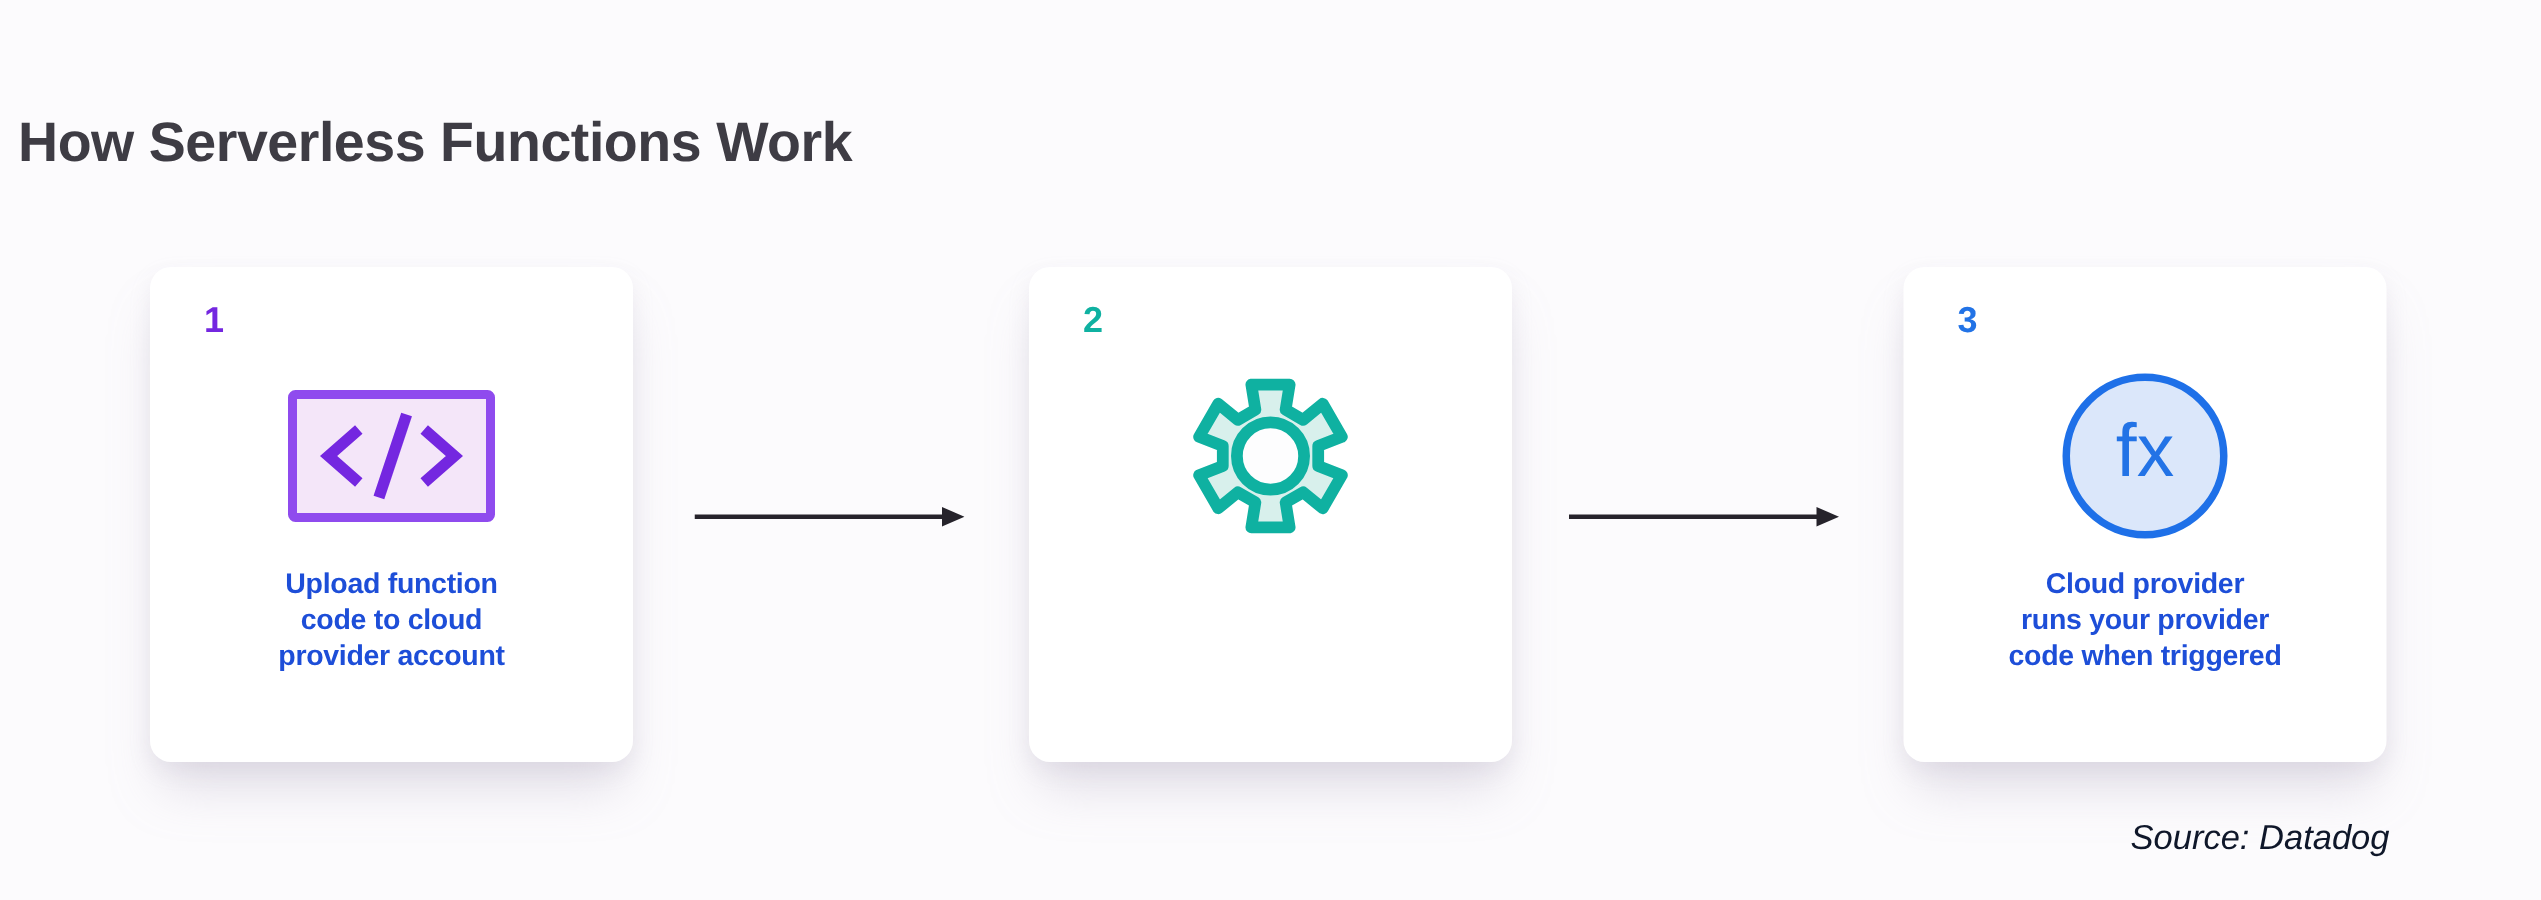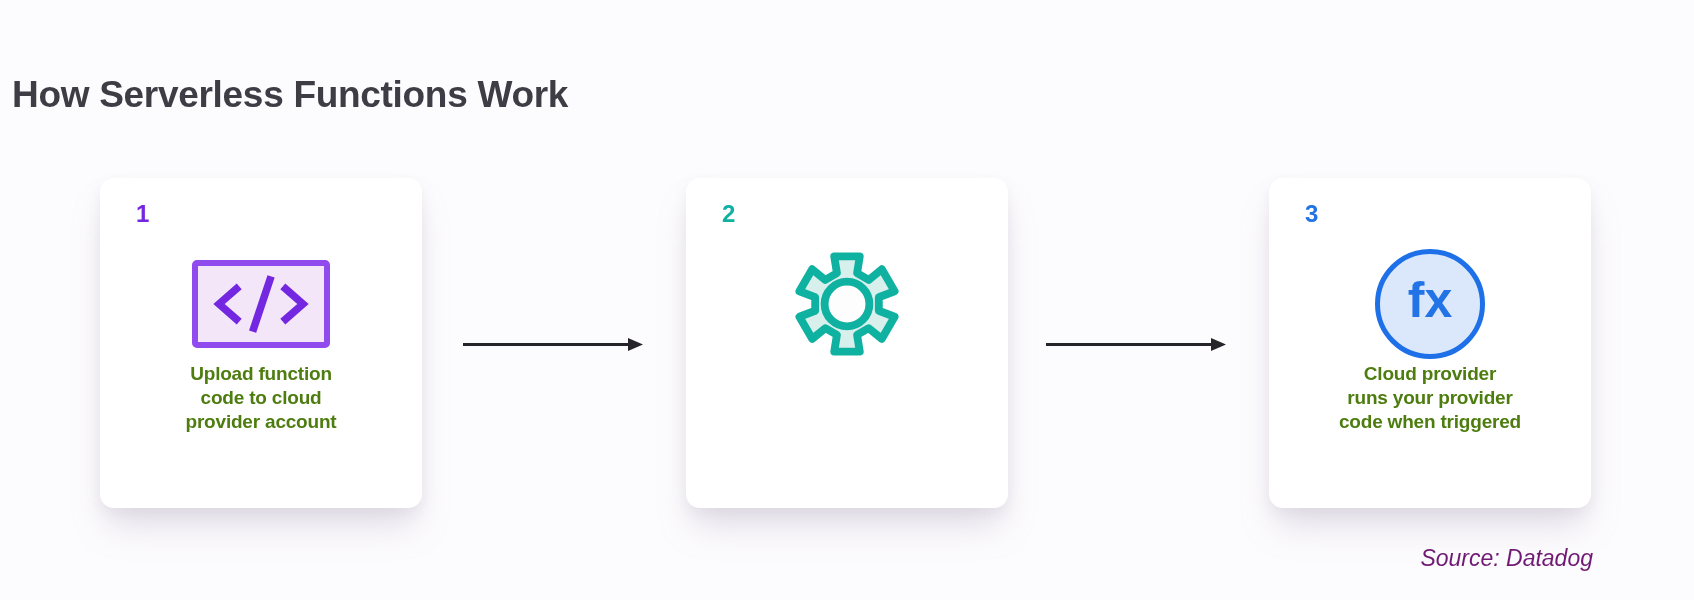--- a/index.html
+++ b/index.html
@@ -21,32 +21,32 @@
   .accent-blue{color:#2273e6;}
 
   .icon-wrap{position:absolute;top:68px;left:0;width:100%;height:116px;
              display:flex;align-items:center;justify-content:center;}
 
   .code-box{width:138px;height:88px;box-sizing:border-box;border:6px solid #8f4bee;
             background:#f4e6f9;border-radius:5px;display:flex;align-items:center;justify-content:center;}
 
   .fx-circle{width:110px;height:110px;box-sizing:border-box;border:5px solid #1e70e8;
              background:#dbe7fa;border-radius:50%;display:flex;align-items:center;justify-content:center;}
-  .fx-text{font-size:50px;font-weight:bold;color:#2273e6;line-height:1;padding-bottom:8px;}
+  .fx-text{font-size:50px;font-weight:normal;color:#2273e6;line-height:1;padding-bottom:8px;}
 
-  .label{position:absolute;top:184px;left:0;width:100%;margin:0;text-align:center;
-         font-size:19px;line-height:24px;font-weight:bold;color:#4d7c0f;
+  .label{position:absolute;top:200px;left:0;width:100%;margin:0;text-align:center;
+         font-size:19px;line-height:24px;font-weight:bold;color:#1d4ed8;
          white-space:pre-line;letter-spacing:-0.2px;}
 
   .arrow{position:absolute;top:336px;}
   .arrow-1{left:463px;}
   .arrow-2{left:1046px;}
 
   .source{position:absolute;top:545px;right:101px;margin:0;font-style:italic;
-          font-size:23px;color:#701a75;}
+          font-size:23px;color:#0f172a;}
 </style>
 </head>
 <body>
 
 <div class="stage">
 
   <h1 class="title">How Serverless Functions Work</h1>
 
   <section class="card card-1">
     <span class="step-num accent-purple">1</span>

